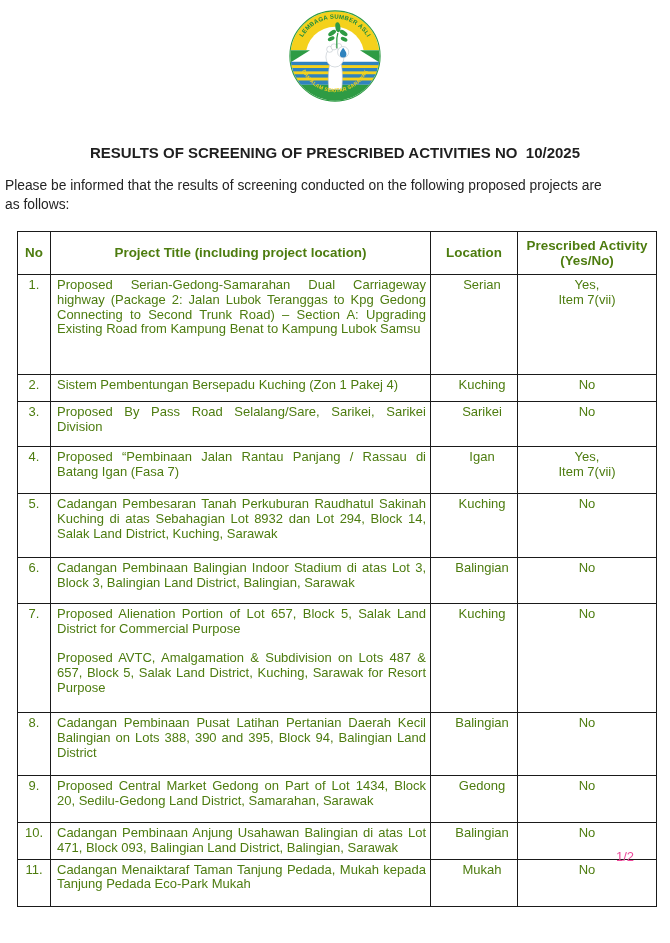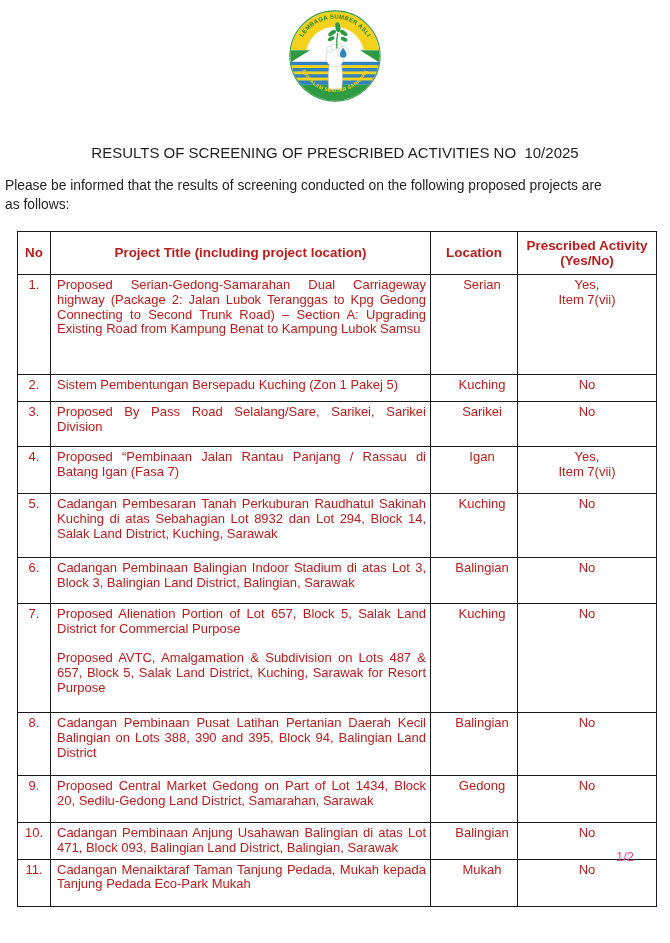--- a/index.html
+++ b/index.html
@@ -15,39 +15,39 @@
   }
   .logo-wrap {
     padding-top: 8px;
     text-align: center;
   }
   .doc-title {
     margin-top: 36px;
     text-align: center;
     font-size: 15px;
     line-height: 17px;
-    font-weight: normal;
+    font-weight: bold;
     color: #1f1f1f;
     white-space: pre-wrap;
   }
   .intro {
     margin: 16px 12px 0 5px;
     font-size: 13.8px;
     line-height: 18.5px;
     white-space: pre-line;
     color: #242424;
   }
   table.screening {
     margin: 17px 0 0 17px;
     width: 639px;
     border-collapse: collapse;
     table-layout: fixed;
     font-size: 13px;
     line-height: 14.8px;
-    color: #b91c1c;
+    color: #4d7c0f;
   }
   table.screening th, table.screening td {
     border: 1.4px solid #1a1a1a;
     vertical-align: top;
   }
   table.screening thead tr { height: 43px; }
   table.screening th {
     vertical-align: middle;
     text-align: center;
     font-weight: bold;
@@ -172,21 +172,21 @@
     <tbody>
         <tr>
       <td class="c-no">1.</td>
       <td class="c-title">Proposed Serian-Gedong-Samarahan Dual Carriageway highway (Package 2: Jalan Lubok Teranggas to Kpg Gedong Connecting to Second Trunk Road) – Section A: Upgrading Existing Road from Kampung Benat to Kampung Lubok Samsu</td>
       <td class="c-loc">Serian</td>
       <td class="c-act">Yes,
 Item 7(vii)</td>
     </tr>
         <tr>
       <td class="c-no">2.</td>
-      <td class="c-title">Sistem Pembentungan Bersepadu Kuching (Zon 1 Pakej 5)</td>
+      <td class="c-title">Sistem Pembentungan Bersepadu Kuching (Zon 1 Pakej 4)</td>
       <td class="c-loc">Kuching</td>
       <td class="c-act">No</td>
     </tr>
         <tr>
       <td class="c-no">3.</td>
       <td class="c-title">Proposed By Pass Road Selalang/Sare, Sarikei, Sarikei Division</td>
       <td class="c-loc">Sarikei</td>
       <td class="c-act">No</td>
     </tr>
         <tr>

